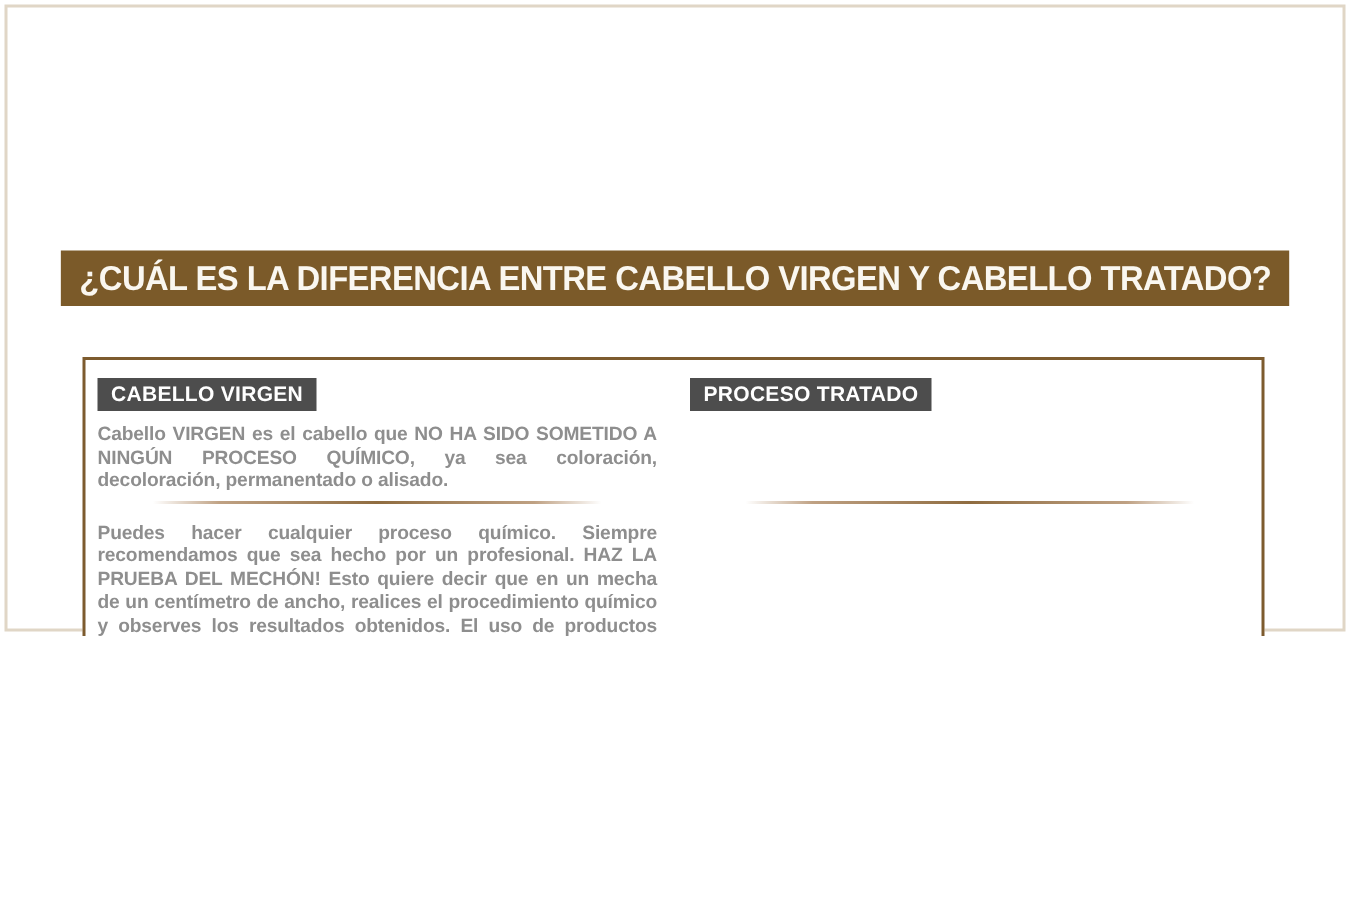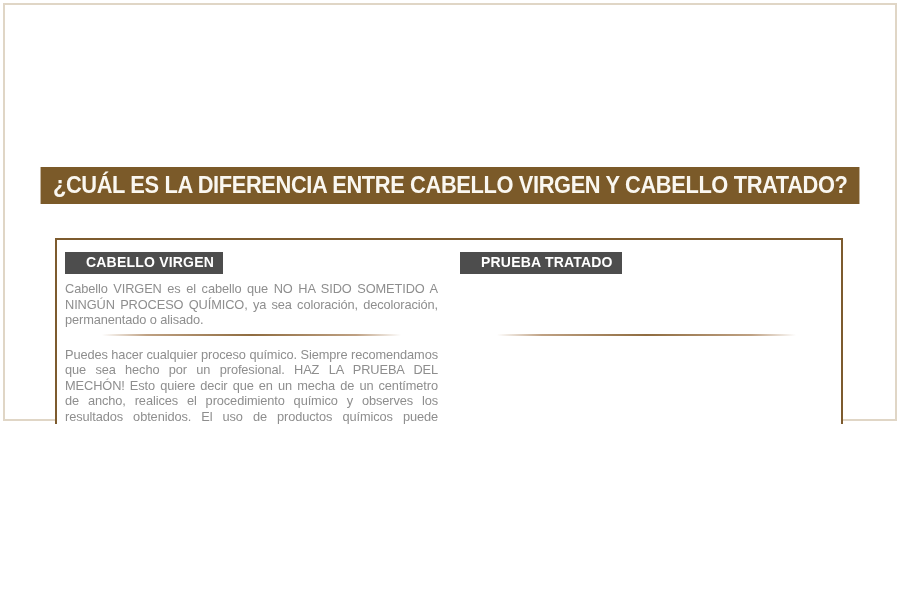--- a/index.html
+++ b/index.html
@@ -45,36 +45,36 @@
     height: 195px;
     box-sizing: border-box;
     border: 2px solid #7d5b2e;
     background: #ffffff;
     padding: 12px 8px 8px 8px;
     display: grid;
     grid-template-columns: 1fr 1fr;
     grid-template-rows: 22px auto 14px auto;
     column-gap: 22px;
   }
-  .col1 { grid-column: 1; }
+  .col1 { grid-column: 1; font-weight: bold; }
   .col2 { grid-column: 2; }
   .r1 { grid-row: 1; }
   .r2 { grid-row: 2; }
   .r3 { grid-row: 3; }
   .r4 { grid-row: 4; }
   .tag {
     justify-self: start;
     align-self: start;
     background: #4d4d4d;
     color: #ffffff;
     font-weight: bold;
     font-size: 14px;
     line-height: 15px;
     letter-spacing: 0.2px;
-    padding: 3px 9px 4px 21px;
+    padding: 3px 9px 4px 9px;
   }
   .para {
     margin: 7px 0 0 0;
     font-size: 12.8px;
     line-height: 15.5px;
     letter-spacing: -0.1px;
     color: #8e8e8e;
     text-align: justify;
     align-self: start;
   }
@@ -105,21 +105,21 @@
       <span>¿CUÁL ES LA DIFERENCIA ENTRE CABELLO VIRGEN Y CABELLO TRATADO?</span>
     </div>
   </div>
 
   <div class="content-box">
 
     <div class="tag col1 r1">
       <span>CABELLO VIRGEN</span>
     </div>
     <div class="tag col2 r1">
-      <span>PRUEBA TRATADO</span>
+      <span>PROCESO TRATADO</span>
     </div>
 
     <p class="para col1 r2">Cabello VIRGEN es el cabello que NO HA SIDO SOMETIDO A NINGÚN PROCESO QUÍMICO, ya sea coloración, decoloración, permanentado o alisado.</p>
 
     <div class="divider col1 r3"></div>
     <div class="divider col2 r3"></div>
 
     <p class="para col1 r4">Puedes hacer cualquier proceso químico. Siempre recomendamos que sea hecho por un profesional. HAZ LA PRUEBA DEL MECHÓN! Esto quiere decir que en un mecha de un centímetro de ancho, realices el procedimiento químico y observes los resultados obtenidos. El uso de productos químicos puede cambiar la textura del cabello, especialmente en el cabello crespo.</p>
 
   </div>

